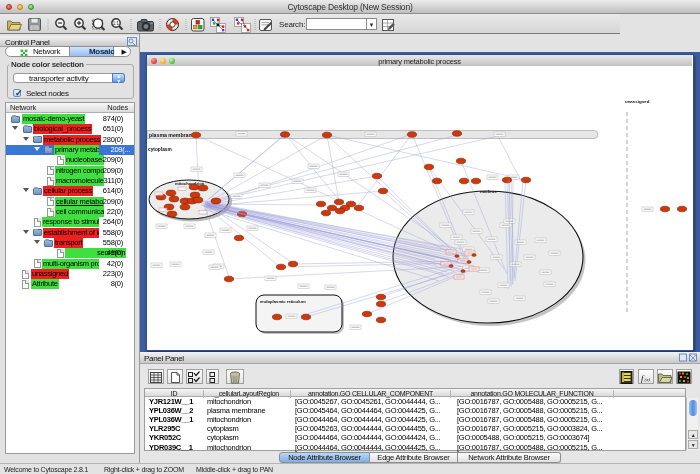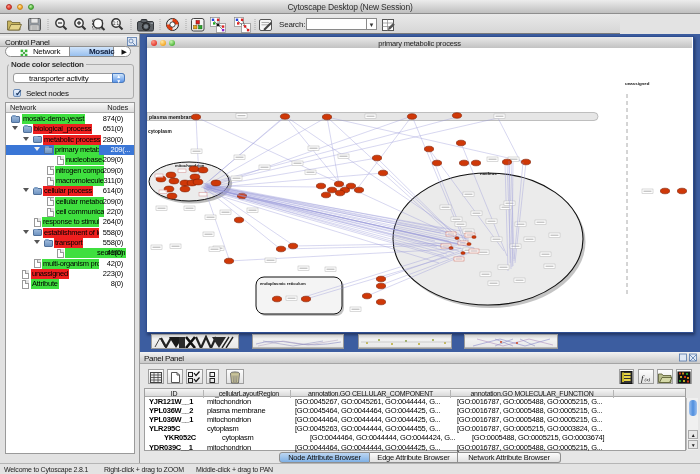--- a/index.html
+++ b/index.html
@@ -49,21 +49,21 @@
 .trow .lab { position:absolute; top:0px; height:10px; line-height:10px; color:#000; padding:0 1px; white-space:nowrap; overflow:hidden;}
 .trow .cnt { position:absolute; right:11px; top:0px; line-height:10px; color:#000; }
 .lab.g { background:#3fdf3f; }
 .lab.r { background:#ee1f1f; }
 .tri { position:absolute; top:2px; width:0; height:0; border-left:3px solid transparent; border-right:3px solid transparent; border-top:4px solid #555; }
 .fold { position:absolute; top:1.5px; width:9px; height:7px; background:linear-gradient(180deg,#9ab6d8,#6f94c2); border:0.5px solid #51719a; border-radius:1px;}
 .fold:before { content:""; position:absolute; left:0px; top:-1.5px; width:4px; height:1.5px; background:#7e9fc6; border-radius:1px 1px 0 0;}
 .file { position:absolute; top:0.5px; width:7px; height:9px; background:#fff; border:0.7px solid #999; }
 .file:before { content:""; position:absolute; right:-0.5px; top:-0.5px; width:2.5px; height:2.5px; background:#e2e2e2; border-left:0.7px solid #999; border-bottom:0.7px solid #999;}
 
-#desktop { position:absolute; left:140px; top:34px; width:560px; height:318px; background:#3c5da0; }
+#desktop { position:absolute; left:140px; top:52px; width:560px; height:318px; background:#3c5da0; }
 #netwin { position:absolute; left:6px; top:2px; width:548px; height:297px; background:#fff; border:1.5px solid #2e4e91; box-shadow:1px 2px 3px rgba(0,0,20,0.45);}
 #nettitle { position:absolute; left:0; top:0; width:545px; height:11.5px;
   background:linear-gradient(180deg,#e9e9e9,#c2c2c2); border-bottom:1px solid #8e8e8e;}
 #nettitle .t { position:absolute; left:0; right:0; top:1.5px; text-align:center; font-size:7.5px; color:#222; letter-spacing:-0.2px;}
 #nettitle .light { top:2.5px; width:6.5px; height:6.5px; }
 #nettitle .r { left:3.5px; background:radial-gradient(circle at 35% 30%, #ff9a8a, #e33a2e 70%);}
 #nettitle .y { left:12.5px; background:radial-gradient(circle at 35% 30%, #ffe9a8, #f5a623 70%);}
 #nettitle .g { left:21.5px; background:radial-gradient(circle at 35% 30%, #c7f7b0, #51b63c 70%);}
 #netcanvas { position:absolute; left:0px; top:11px; width:545px; height:284px; background:#fff; overflow:hidden;}
 
@@ -290,21 +290,21 @@
           <span class="cnt">311(0)</span>
         </div>
       <div class="trow" style="top:83.3px;">
           <i class="tri" style="left:17px;"></i>
           <i class="fold" style="left:27px;"></i>
           <span class="lab r" style="left:37px;">cellular process</span>
           <span class="cnt">614(0)</span>
         </div>
       <div class="trow" style="top:93.7px;">
           <i class="file" style="left:41px;"></i>
-          <span class="lab g" style="left:49px; max-width:49px;">cellular metabo</span>
+          <span class="lab g" style="left:49px; max-width:49px;text-decoration:underline;">cellular metabo</span>
           <span class="cnt">209(0)</span>
         </div>
       <div class="trow" style="top:104px;">
           <i class="file" style="left:41px;"></i>
           <span class="lab g" style="left:49px; max-width:49px;">cell communicat</span>
           <span class="cnt">22(0)</span>
         </div>
       <div class="trow" style="top:114.3px;">
           <i class="file" style="left:28px;"></i>
           <span class="lab g" style="left:36px; max-width:57px;">response to stimulu</span>
@@ -877,21 +877,21 @@
           <div class="c2">mitochondrion</div>
           <div class="c3">[GO:0044464, GO:0044444, GO:0044425, G...</div>
           <div class="c4">[GO:0016787, GO:0005488, GO:0005215, G...</div>
         </div>
       <div class="drow" style="top:35.3px;">
           <div class="c1">YLR295C</div>
           <div class="c2">cytoplasm</div>
           <div class="c3">[GO:0045263, GO:0044444, GO:0044455, G...</div>
           <div class="c4">[GO:0016787, GO:0005215, GO:0003824, G...</div>
         </div>
-      <div class="drow" style="top:44.4px;margin-left:15px;">
+      <div class="drow" style="top:44.4px;">
           <div class="c1">YKR052C</div>
           <div class="c2">cytoplasm</div>
           <div class="c3">[GO:0044464, GO:0044444, GO:0044424, G...</div>
           <div class="c4">[GO:0005488, GO:0005215, GO:0003674]</div>
         </div>
       <div class="drow" style="top:53.5px;">
           <div class="c1">YDR039C__1</div>
           <div class="c2">mitochondrion</div>
           <div class="c3">[GO:0044464, GO:0044444, GO:0044425, G...</div>
           <div class="c4">[GO:0016787, GO:0005488, GO:0005215, G...</div>

